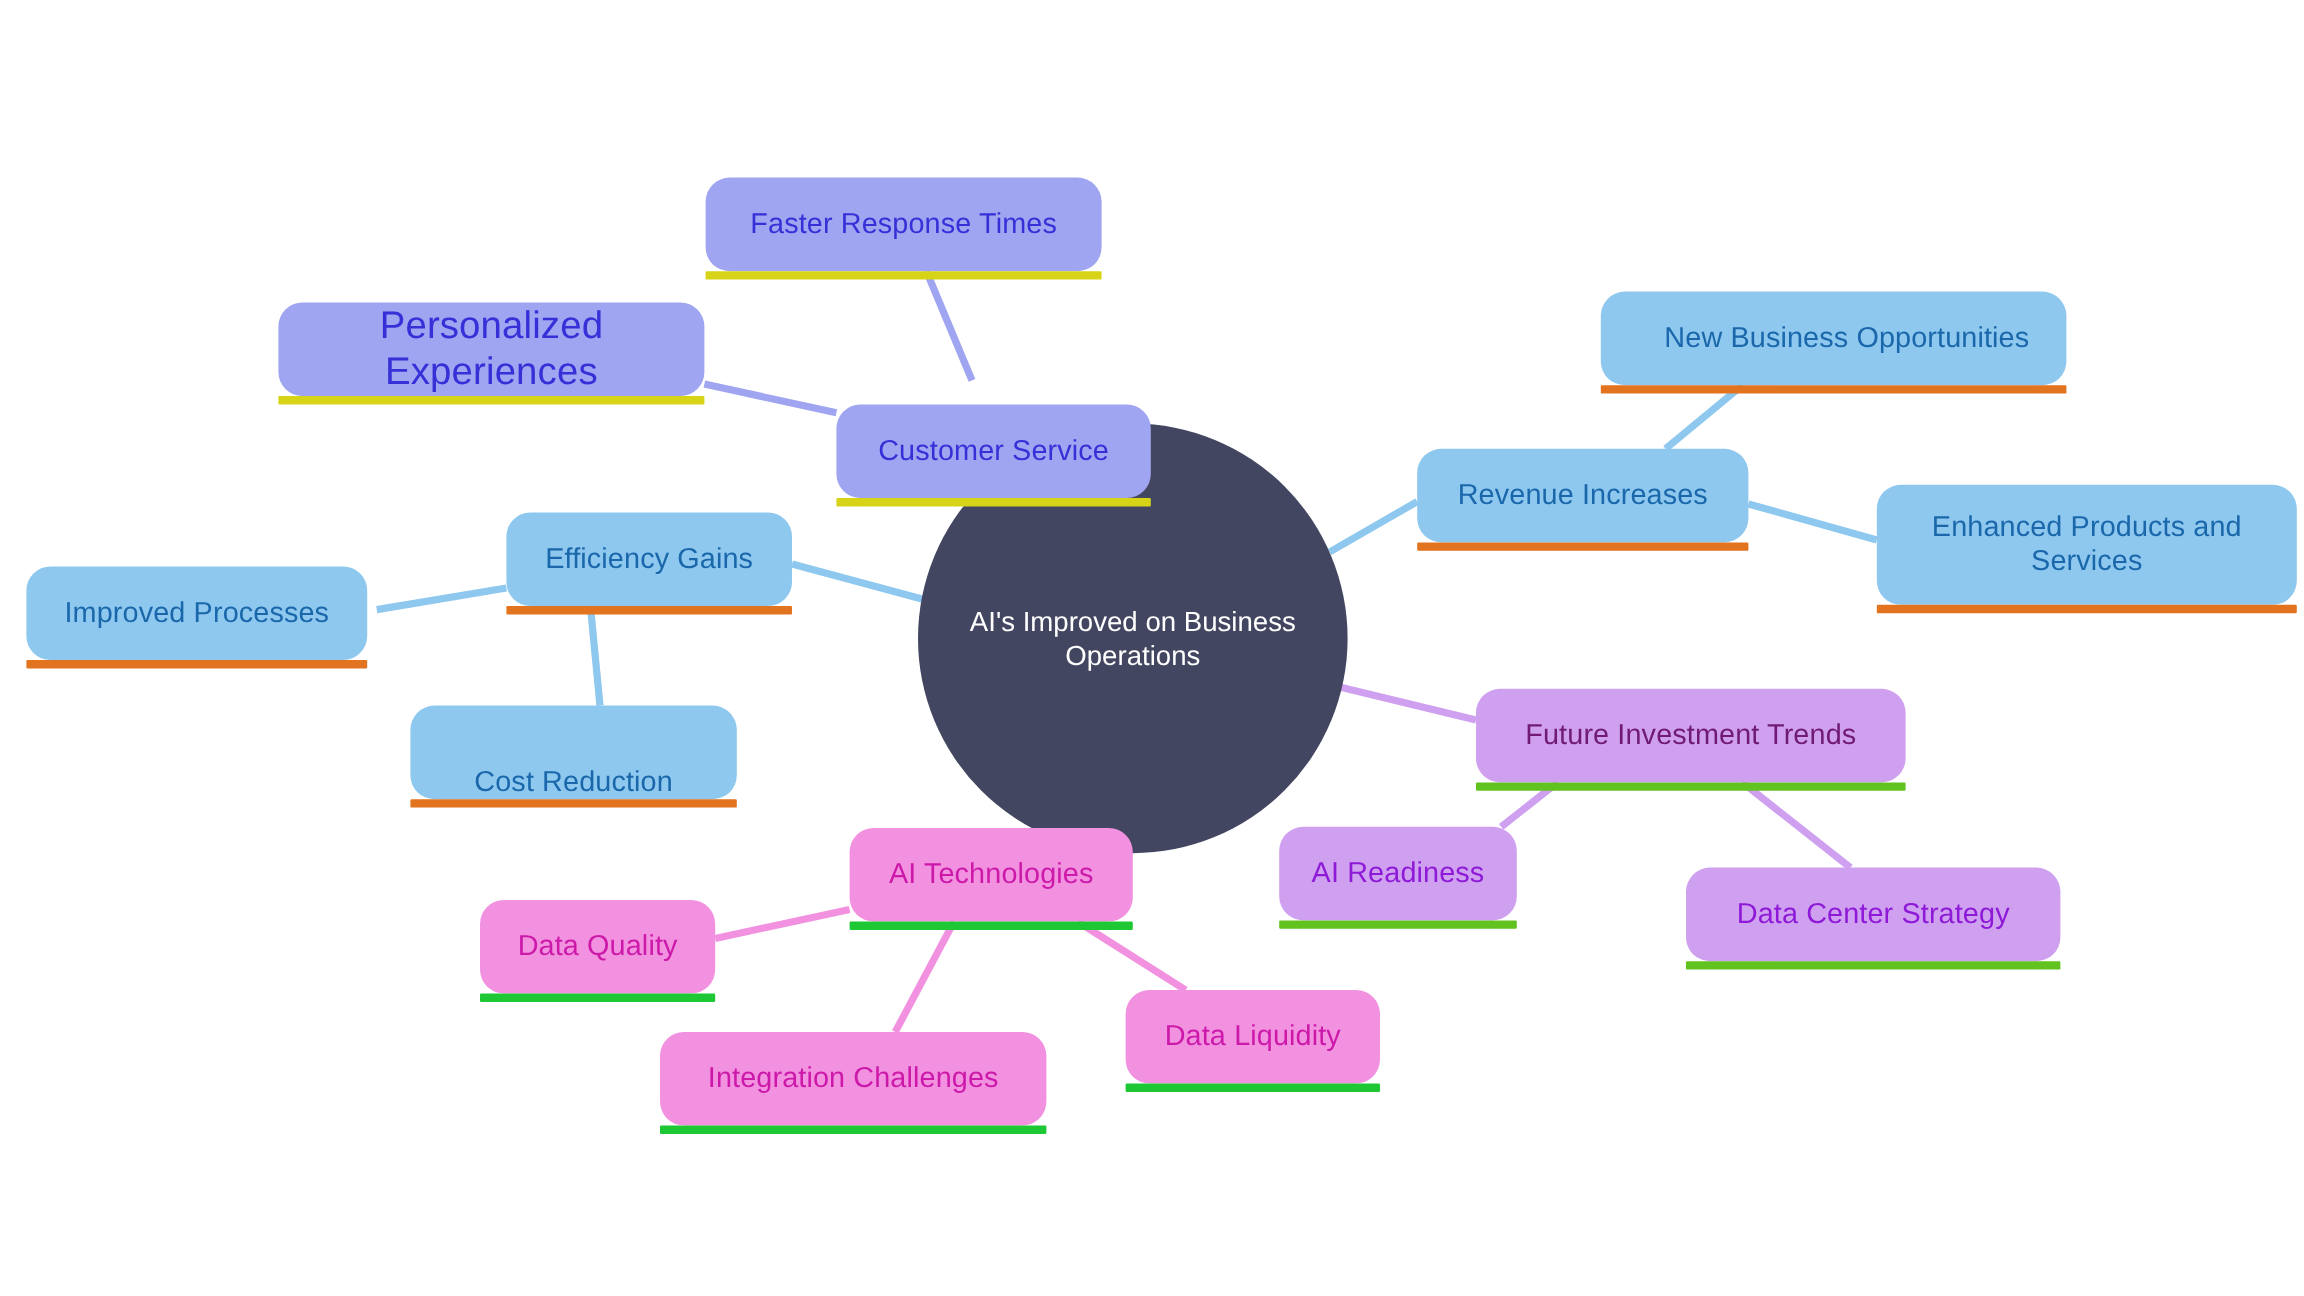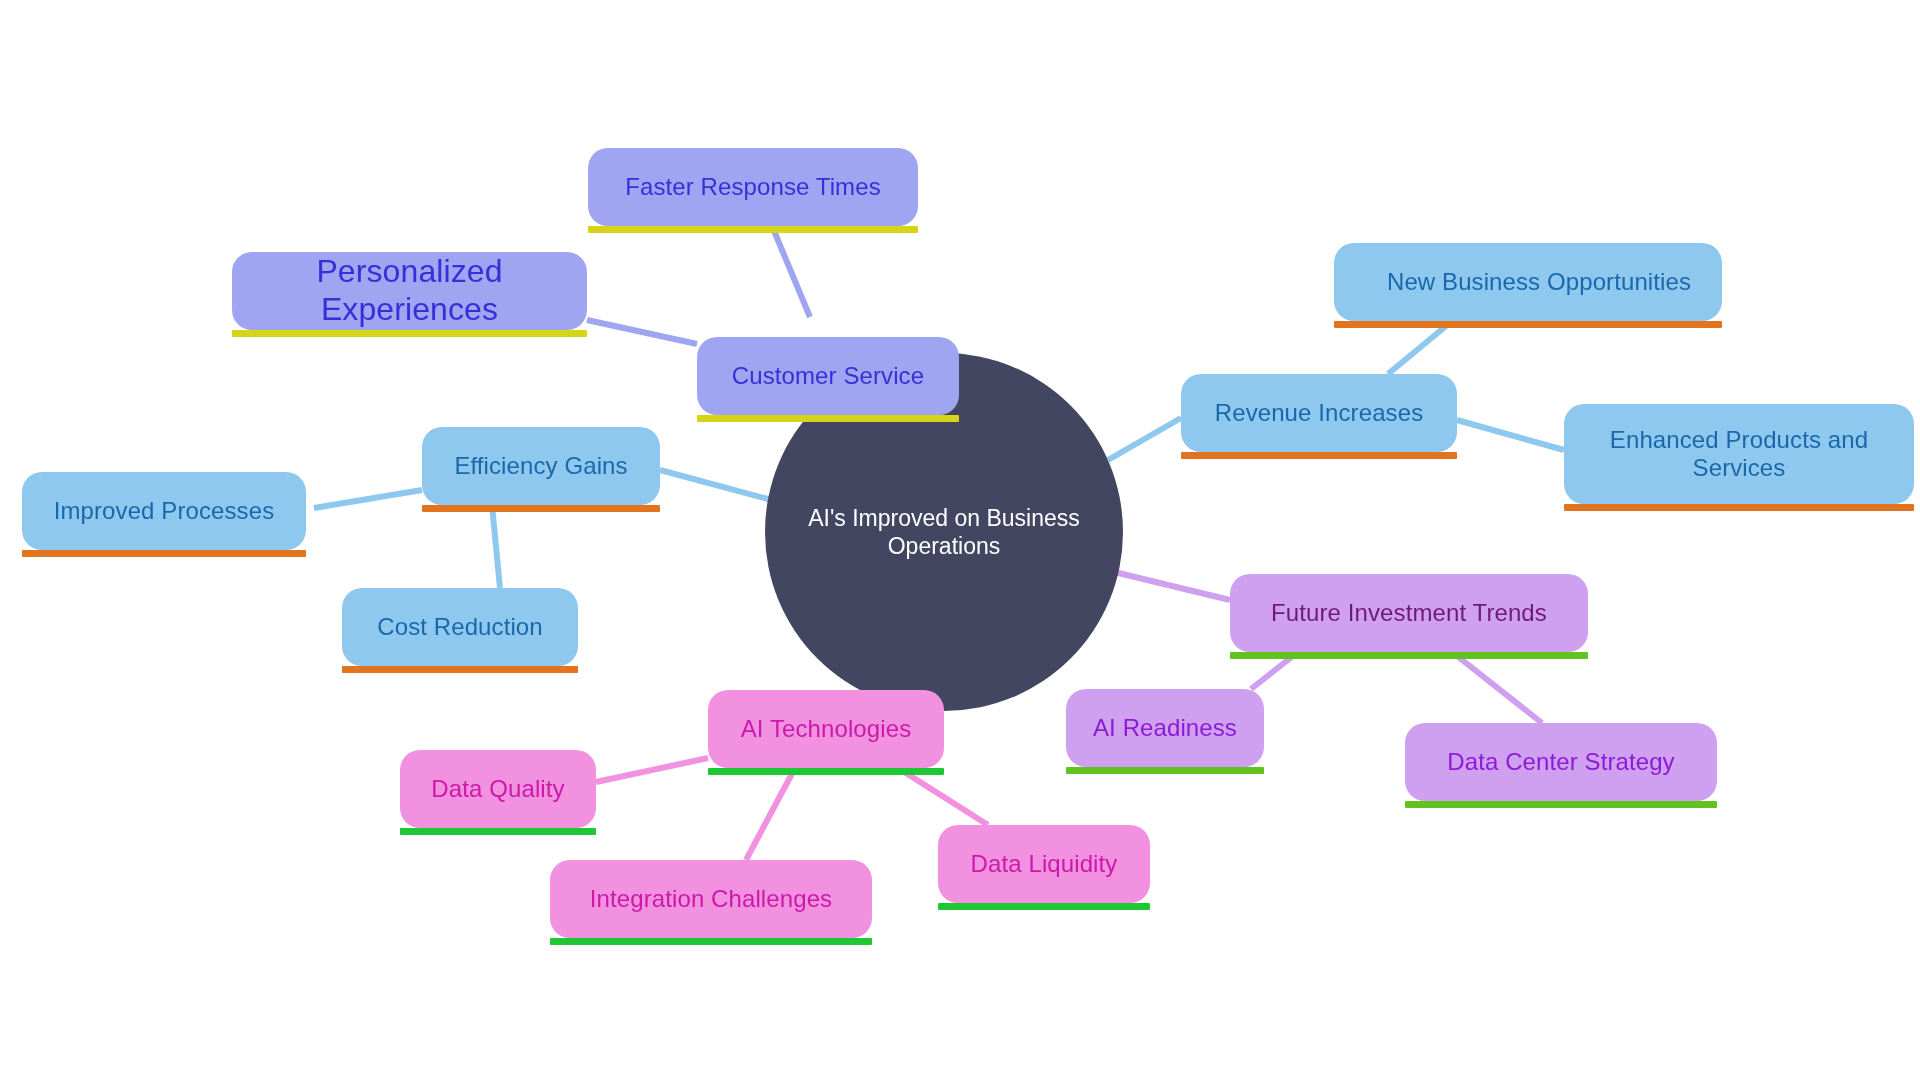--- a/index.html
+++ b/index.html
@@ -98,21 +98,21 @@
   <div id="node-layer">
       <div class="center-node" style="left: 765px; top: 353px; width: 358px; height: 358px; background: rgb(67, 70, 96); color: rgb(255, 255, 255); font-size: 23px;">
         <span class="center-label">AI's Improved on Business
 Operations</span>
       </div>
       <div class="node" style="left: 588px; top: 148px; width: 330px; height: 78px; background: rgb(159, 165, 240); color: rgb(55, 48, 216); font-size: 24px;"><span class="node-label">Faster Response Times</span><span class="node-underline" style="background: rgb(215, 212, 23);"></span></div>
       <div class="node" style="left: 232px; top: 252px; width: 355px; height: 78px; background: rgb(159, 165, 240); color: rgb(55, 48, 216); font-size: 32px;"><span class="node-label">Personalized Experiences</span><span class="node-underline" style="background: rgb(215, 212, 23);"></span></div>
       <div class="node" style="left: 697px; top: 317px; width: 262px; height: 78px; background: rgb(159, 165, 240); color: rgb(55, 48, 216); font-size: 24px; margin-top: 20px;"><span class="node-label">Customer Service</span><span class="node-underline" style="background: rgb(215, 212, 23);"></span></div>
       <div class="node" style="left: 22px; top: 472px; width: 284px; height: 78px; background: rgb(142, 200, 239); color: rgb(26, 104, 171); font-size: 24px;"><span class="node-label">Improved Processes</span><span class="node-underline" style="background: rgb(226, 115, 31);"></span></div>
       <div class="node" style="left: 422px; top: 427px; width: 238px; height: 78px; background: rgb(142, 200, 239); color: rgb(26, 104, 171); font-size: 24px;"><span class="node-label">Efficiency Gains</span><span class="node-underline" style="background: rgb(226, 115, 31);"></span></div>
-      <div class="node" style="left: 342px; top: 588px; width: 236px; height: 78px; background: rgb(142, 200, 239); color: rgb(26, 104, 171); font-size: 24px;"><span class="node-label">Cost Reduction</span><span class="node-underline" style="background: rgb(226, 115, 31);"></span></div>
+      <div class="node" style="left: 342px; top: 588px; width: 272px; height: 78px; background: rgb(142, 200, 239); color: rgb(26, 104, 171); font-size: 24px; align-items: flex-end;"><span class="node-label">Cost Reduction</span><span class="node-underline" style="background: rgb(226, 115, 31);"></span></div>
       <div class="node" style="left: 1334px; top: 243px; width: 388px; height: 78px; background: rgb(142, 200, 239); color: rgb(26, 104, 171); font-size: 24px; padding-left: 22px;"><span class="node-label">New Business Opportunities</span><span class="node-underline" style="background: rgb(226, 115, 31);"></span></div>
       <div class="node" style="left: 1181px; top: 374px; width: 276px; height: 78px; background: rgb(142, 200, 239); color: rgb(26, 104, 171); font-size: 24px;"><span class="node-label">Revenue Increases</span><span class="node-underline" style="background: rgb(226, 115, 31);"></span></div>
       <div class="node" style="left: 1564px; top: 404px; width: 350px; height: 100px; background: rgb(142, 200, 239); color: rgb(26, 104, 171); font-size: 24px;"><span class="node-label">Enhanced Products and
 Services</span><span class="node-underline" style="background: rgb(226, 115, 31);"></span></div>
       <div class="node" style="left: 1230px; top: 574px; width: 358px; height: 78px; background: rgb(207, 160, 239); color: #701a75; font-size: 24px;"><span class="node-label">Future Investment Trends</span><span class="node-underline" style="background: rgb(98, 194, 32);"></span></div>
       <div class="node" style="left: 1066px; top: 689px; width: 198px; height: 78px; background: rgb(207, 160, 239); color: rgb(142, 26, 216); font-size: 24px;"><span class="node-label">AI Readiness</span><span class="node-underline" style="background: rgb(98, 194, 32);"></span></div>
       <div class="node" style="left: 1405px; top: 723px; width: 312px; height: 78px; background: rgb(207, 160, 239); color: rgb(142, 26, 216); font-size: 24px;"><span class="node-label">Data Center Strategy</span><span class="node-underline" style="background: rgb(98, 194, 32);"></span></div>
       <div class="node" style="left: 708px; top: 690px; width: 236px; height: 78px; background: rgb(242, 145, 224); color: rgb(204, 25, 170); font-size: 24px;"><span class="node-label">AI Technologies</span><span class="node-underline" style="background: rgb(30, 200, 52);"></span></div>
       <div class="node" style="left: 400px; top: 750px; width: 196px; height: 78px; background: rgb(242, 145, 224); color: rgb(204, 25, 170); font-size: 24px;"><span class="node-label">Data Quality</span><span class="node-underline" style="background: rgb(30, 200, 52);"></span></div>
       <div class="node" style="left: 550px; top: 860px; width: 322px; height: 78px; background: rgb(242, 145, 224); color: rgb(204, 25, 170); font-size: 24px;"><span class="node-label">Integration Challenges</span><span class="node-underline" style="background: rgb(30, 200, 52);"></span></div>

